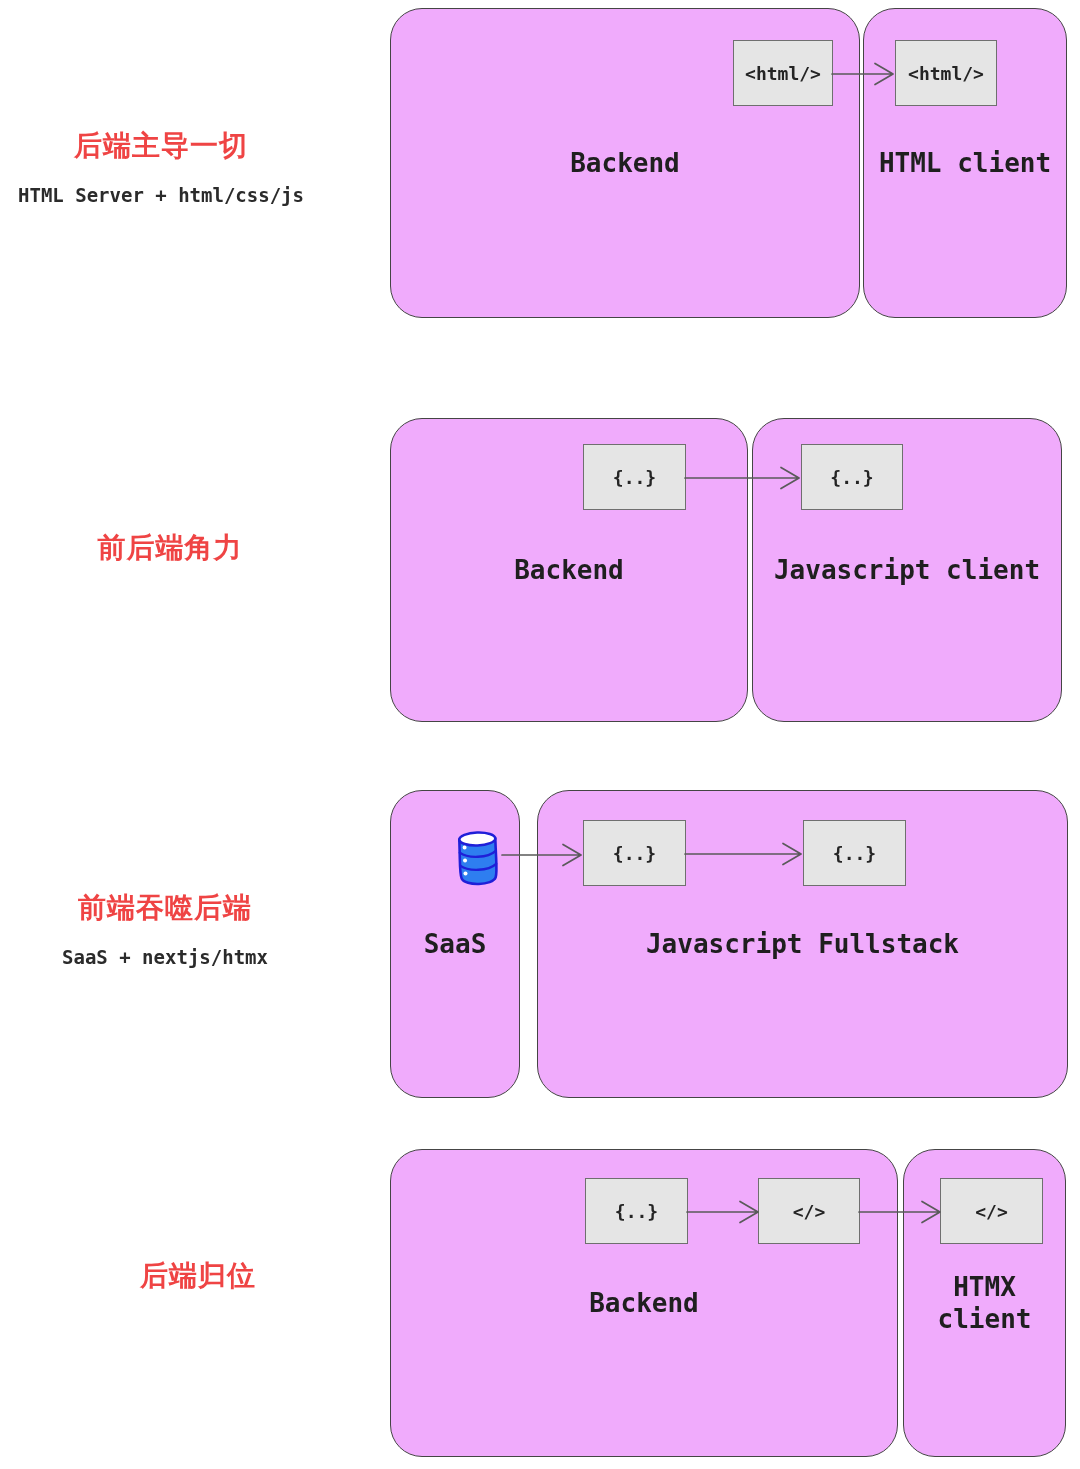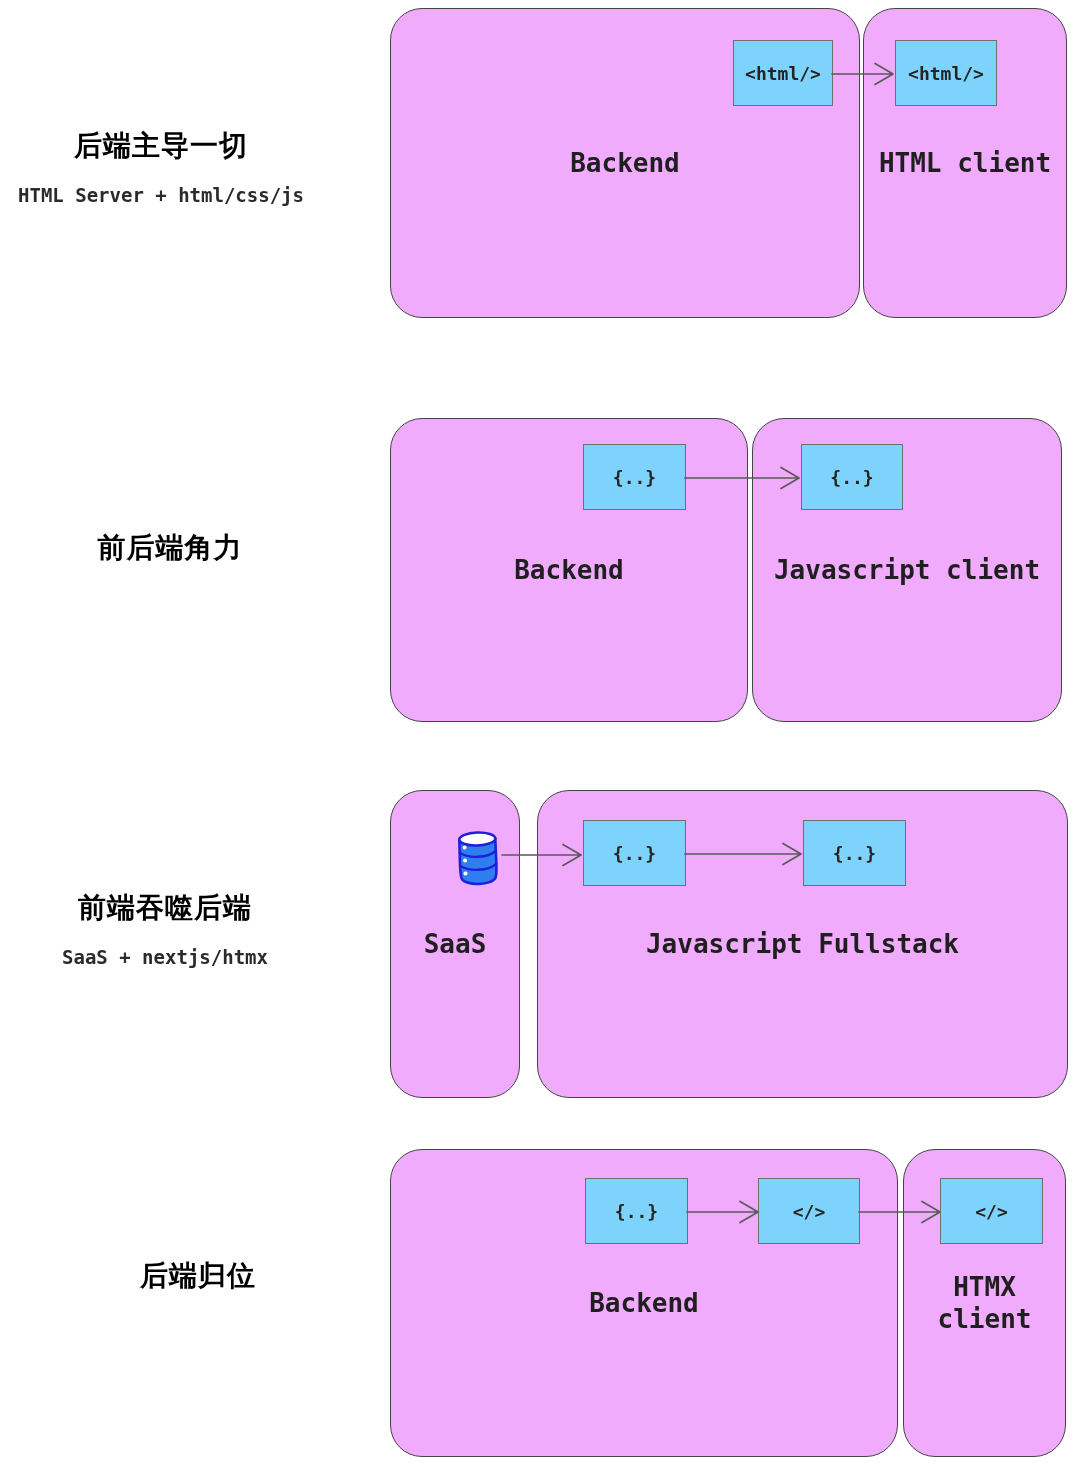--- a/index.html
+++ b/index.html
@@ -13,21 +13,21 @@
     position:relative;
     width:1080px;height:1469px;
     background:#ffffff;
     overflow:hidden;
     font-family:"DejaVu Sans","Liberation Sans",sans-serif;
     color:var(--ink);
   }
   section{display:contents;}
   .label-block{position:absolute;text-align:center;}
   .heading{
-    font-size:28px;line-height:40px;font-weight:600;color:#000000;
+    font-size:28px;line-height:40px;font-weight:600;color:#ef4444;
     font-family:"DejaVu Sans","Liberation Sans",sans-serif;
     letter-spacing:1px;
   }
   .subtitle{
     margin-top:12px;
     font-size:19px;line-height:34px;font-weight:bold;color:#2b2b2b;
     font-family:"DejaVu Sans Mono","Liberation Mono",monospace;
   }
   .bigbox{
     position:absolute;
@@ -41,21 +41,21 @@
     font-family:"DejaVu Sans Mono","Liberation Mono",monospace;
     font-weight:600;
     font-size:26px;line-height:1.25;
     color:#1f1f1f;
     text-align:center;
     white-space:pre-line;
   }
   .chip{
     position:absolute;
     width:100px;height:66px;
-    background:#7dd3fc;
+    background:#e5e5e5;
     border:1.4px solid var(--chip-border);
     display:flex;align-items:center;justify-content:center;
     box-sizing:border-box;
     z-index:2;
   }
   .chiplabel{
     font-family:"DejaVu Sans Mono","Liberation Mono",monospace;
     font-weight:bold;
     font-size:18px;
     color:#242424;

